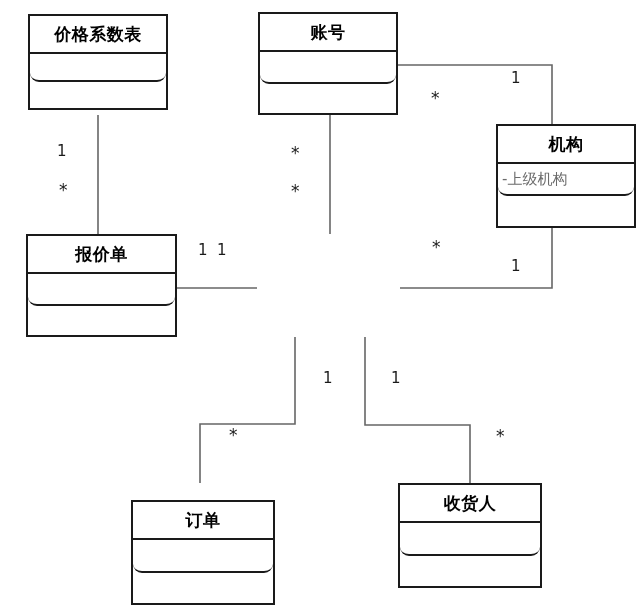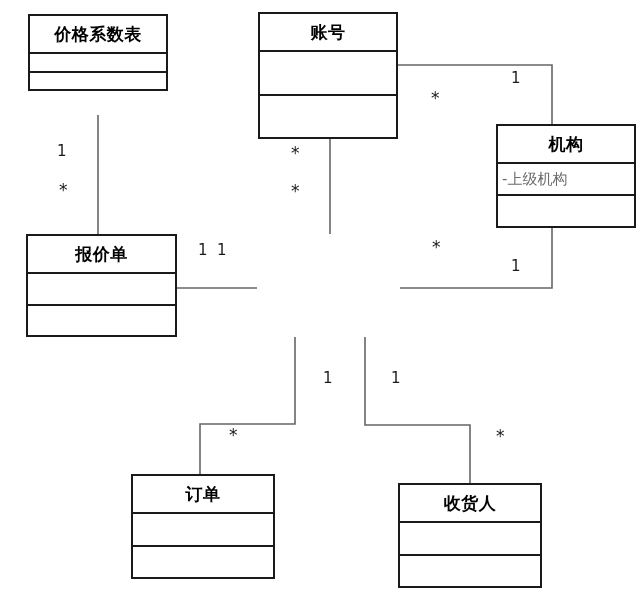--- a/index.html
+++ b/index.html
@@ -51,20 +51,21 @@
   .uml-attr-compartment {
     box-sizing: border-box;
     flex: 1 1 0;
     border-bottom: 2px solid #1a1a1a;
     display: flex;
     align-items: center;
     padding-left: 4px;
     font-size: 15px;
     color: #6b6b6b;
     line-height: 1;
+    border-radius: 9px;
   }
   .uml-op-compartment {
     box-sizing: border-box;
     flex: 1 1 0;
     display: flex;
     align-items: center;
     padding-left: 4px;
     font-size: 15px;
     color: #6b6b6b;
     line-height: 1;
@@ -90,46 +91,46 @@
   <svg id="connector-layer" width="640" height="606" viewBox="0 0 640 606" xmlns="http://www.w3.org/2000/svg">
       <path d="M 98 115 L 98 234" fill="none" stroke="#666666" stroke-width="1.6"></path>
       <path d="M 330 115 L 330 234" fill="none" stroke="#666666" stroke-width="1.6"></path>
       <path d="M 398 65 L 552 65 L 552 124" fill="none" stroke="#666666" stroke-width="1.6"></path>
       <path d="M 400 288 L 552 288 L 552 228" fill="none" stroke="#666666" stroke-width="1.6"></path>
       <path d="M 168 288 L 257 288" fill="none" stroke="#666666" stroke-width="1.6"></path>
       <path d="M 295 337 L 295 424 L 200 424 L 200 483" fill="none" stroke="#666666" stroke-width="1.6"></path>
       <path d="M 365 337 L 365 425 L 470 425 L 470 483" fill="none" stroke="#666666" stroke-width="1.6"></path>
     </svg>
 
-  <div class="uml-class" style="left: 28px; top: 14px; width: 140px; height: 77px; border-color: rgb(26, 26, 26); justify-content: center;">
+  <div class="uml-class" style="left: 28px; top: 14px; width: 140px; height: 96px; border-color: rgb(26, 26, 26); justify-content: center;">
     <div class="uml-name-compartment">价格系数表</div>
     <div class="uml-attr-compartment"></div>
     <div class="uml-op-compartment"></div>
   </div>
 
-  <div class="uml-class" style="left: 258px; top: 12px; width: 140px; height: 127px; border-color: rgb(26, 26, 26);">
+  <div class="uml-class" style="left: 258px; top: 12px; width: 140px; height: 103px; border-color: rgb(26, 26, 26);">
     <div class="uml-name-compartment">账号</div>
     <div class="uml-attr-compartment"></div>
     <div class="uml-op-compartment"></div>
   </div>
 
   <div class="uml-class" style="left: 480px; top: 124px; width: 140px; height: 104px; border-color: rgb(26, 26, 26); margin-left: 16px;">
     <div class="uml-name-compartment">机构</div>
     <div class="uml-attr-compartment">-上级机构</div>
     <div class="uml-op-compartment"></div>
   </div>
 
   <div class="uml-class" style="left: 26px; top: 234px; width: 151px; height: 103px; border-color: rgb(26, 26, 26);">
     <div class="uml-name-compartment">报价单</div>
     <div class="uml-attr-compartment"></div>
     <div class="uml-op-compartment"></div>
   </div>
 
 
-  <div class="uml-class" style="left: 131px; top: 474px; width: 144px; height: 105px; border-color: rgb(26, 26, 26);">
+  <div class="uml-class" style="left: 131px; top: 500px; width: 144px; height: 105px; border-color: rgb(26, 26, 26);">
     <div class="uml-name-compartment">订单</div>
     <div class="uml-attr-compartment"></div>
     <div class="uml-op-compartment"></div>
   </div>
 
   <div class="uml-class" style="left: 398px; top: 483px; width: 144px; height: 105px; border-color: rgb(26, 26, 26); justify-content: center;">
     <div class="uml-name-compartment">收货人</div>
     <div class="uml-attr-compartment"></div>
     <div class="uml-op-compartment"></div>
   </div>

